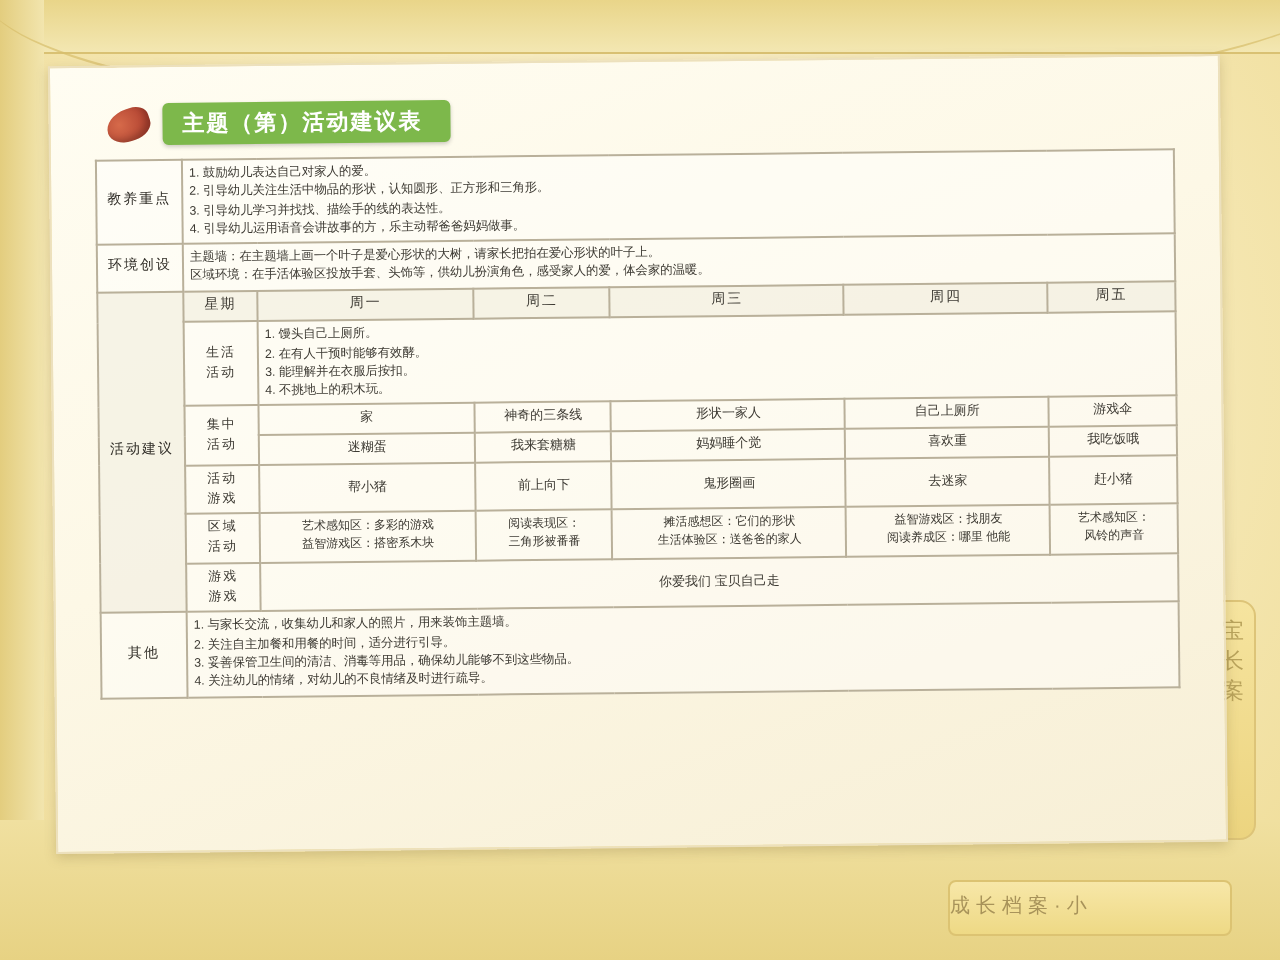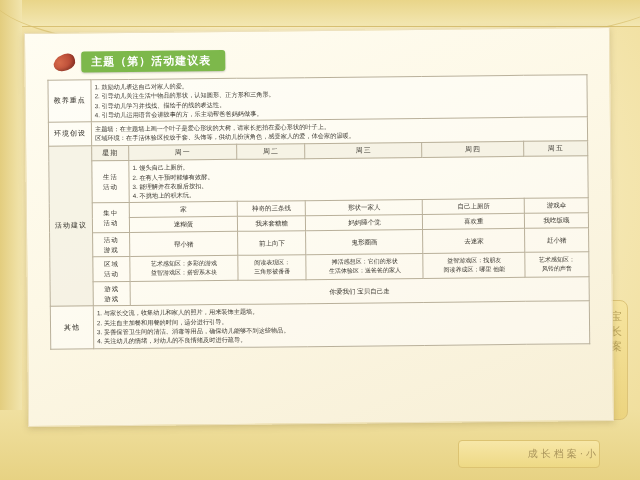--- a/index.html
+++ b/index.html
@@ -33,24 +33,24 @@
     opacity:.7;
   }
   .corner-tab{
     position:absolute;right:12px;top:300px;width:34px;height:120px;
     background:linear-gradient(#f6e49f,#ecd47f);
     border-radius:8px;border:1px solid #ddc478;
     color:#b9a35c;font-size:11px;line-height:1.35;text-align:center;
     padding-top:8px;box-sizing:border-box;letter-spacing:2px;
   }
   .bottom-tab{
-    position:absolute;right:40px;bottom:12px;width:140px;height:26px;
+    position:absolute;right:24px;bottom:12px;width:140px;height:26px;
     background:linear-gradient(#f7e7a8,#eed985);
     border-radius:4px;border:1px solid #dcc372;
-    color:#a8935a;font-size:10px;text-align:right;line-height:26px;
+    color:#a8935a;font-size:10px;text-align:left;line-height:26px;
     letter-spacing:3px;
   }
   
   .sheet{
     position:absolute;left:26px;top:30px;width:584px;height:392px;
     background:linear-gradient(160deg,#fffdf2 0%,#fdf8e6 45%,#f7efd6 100%);
     box-shadow:0 2px 6px rgba(120,100,50,.25);
     transform:rotate(-0.6deg);
     border:1px solid #ece0bd;
   }

